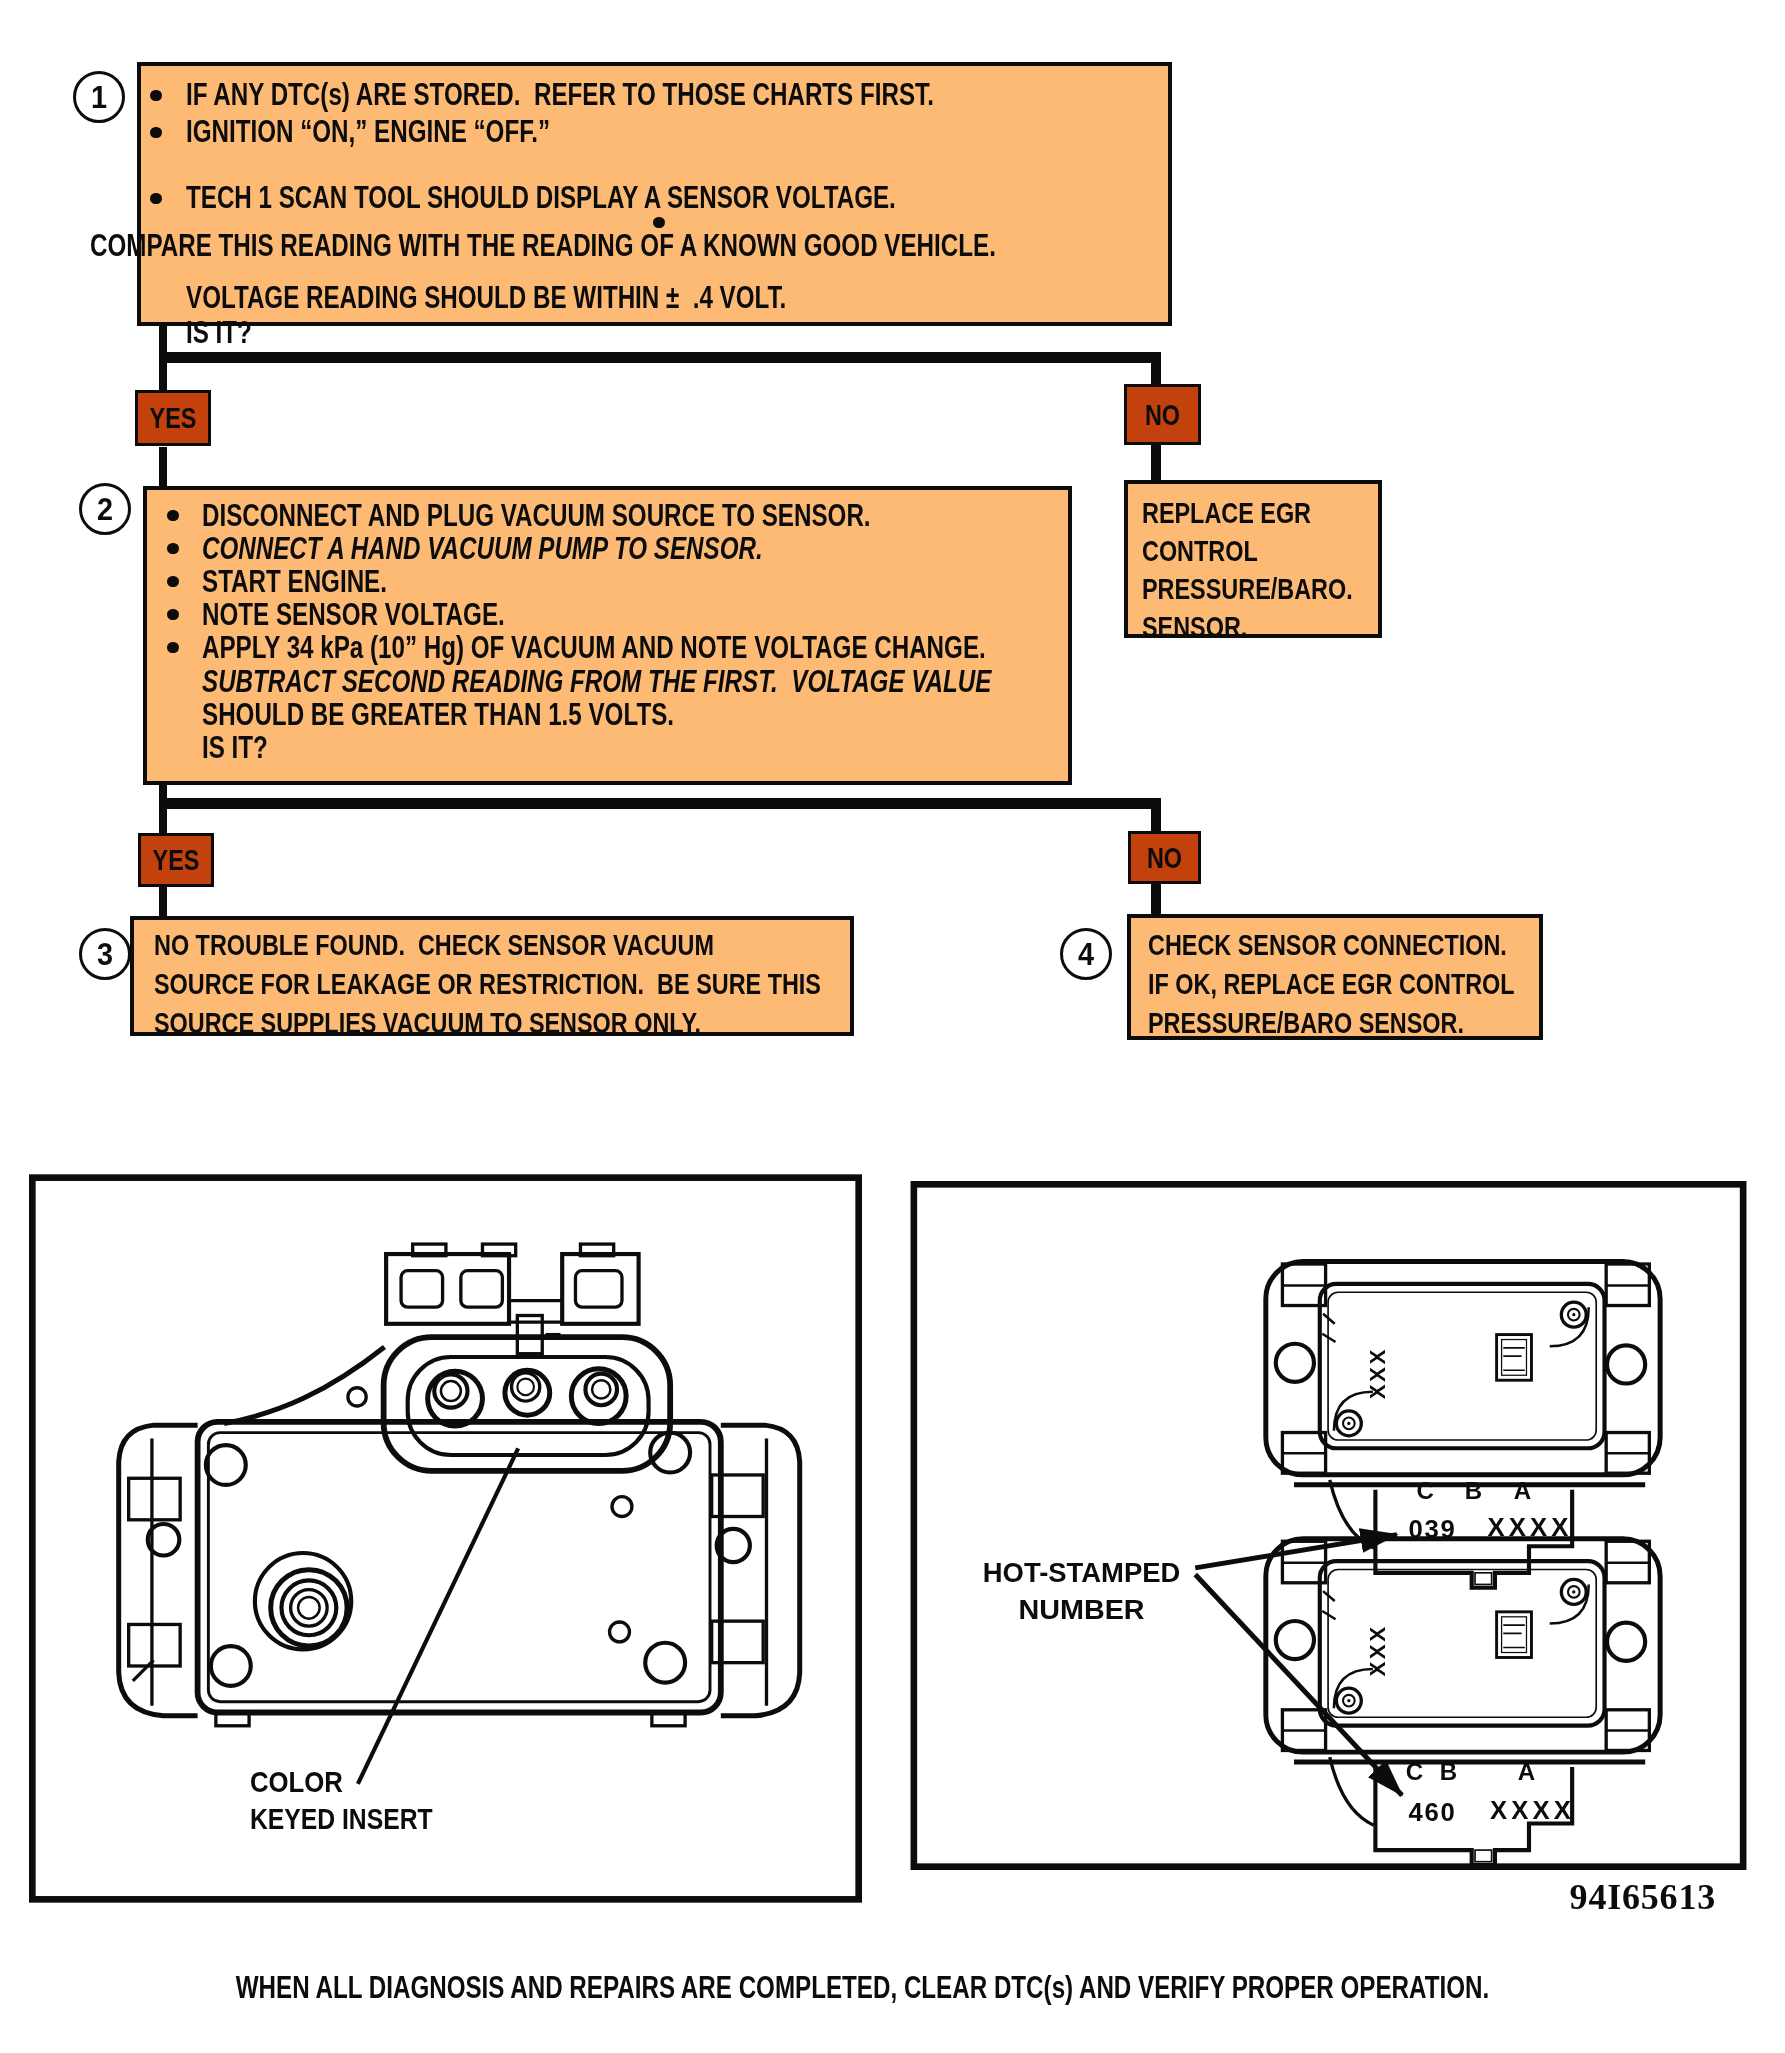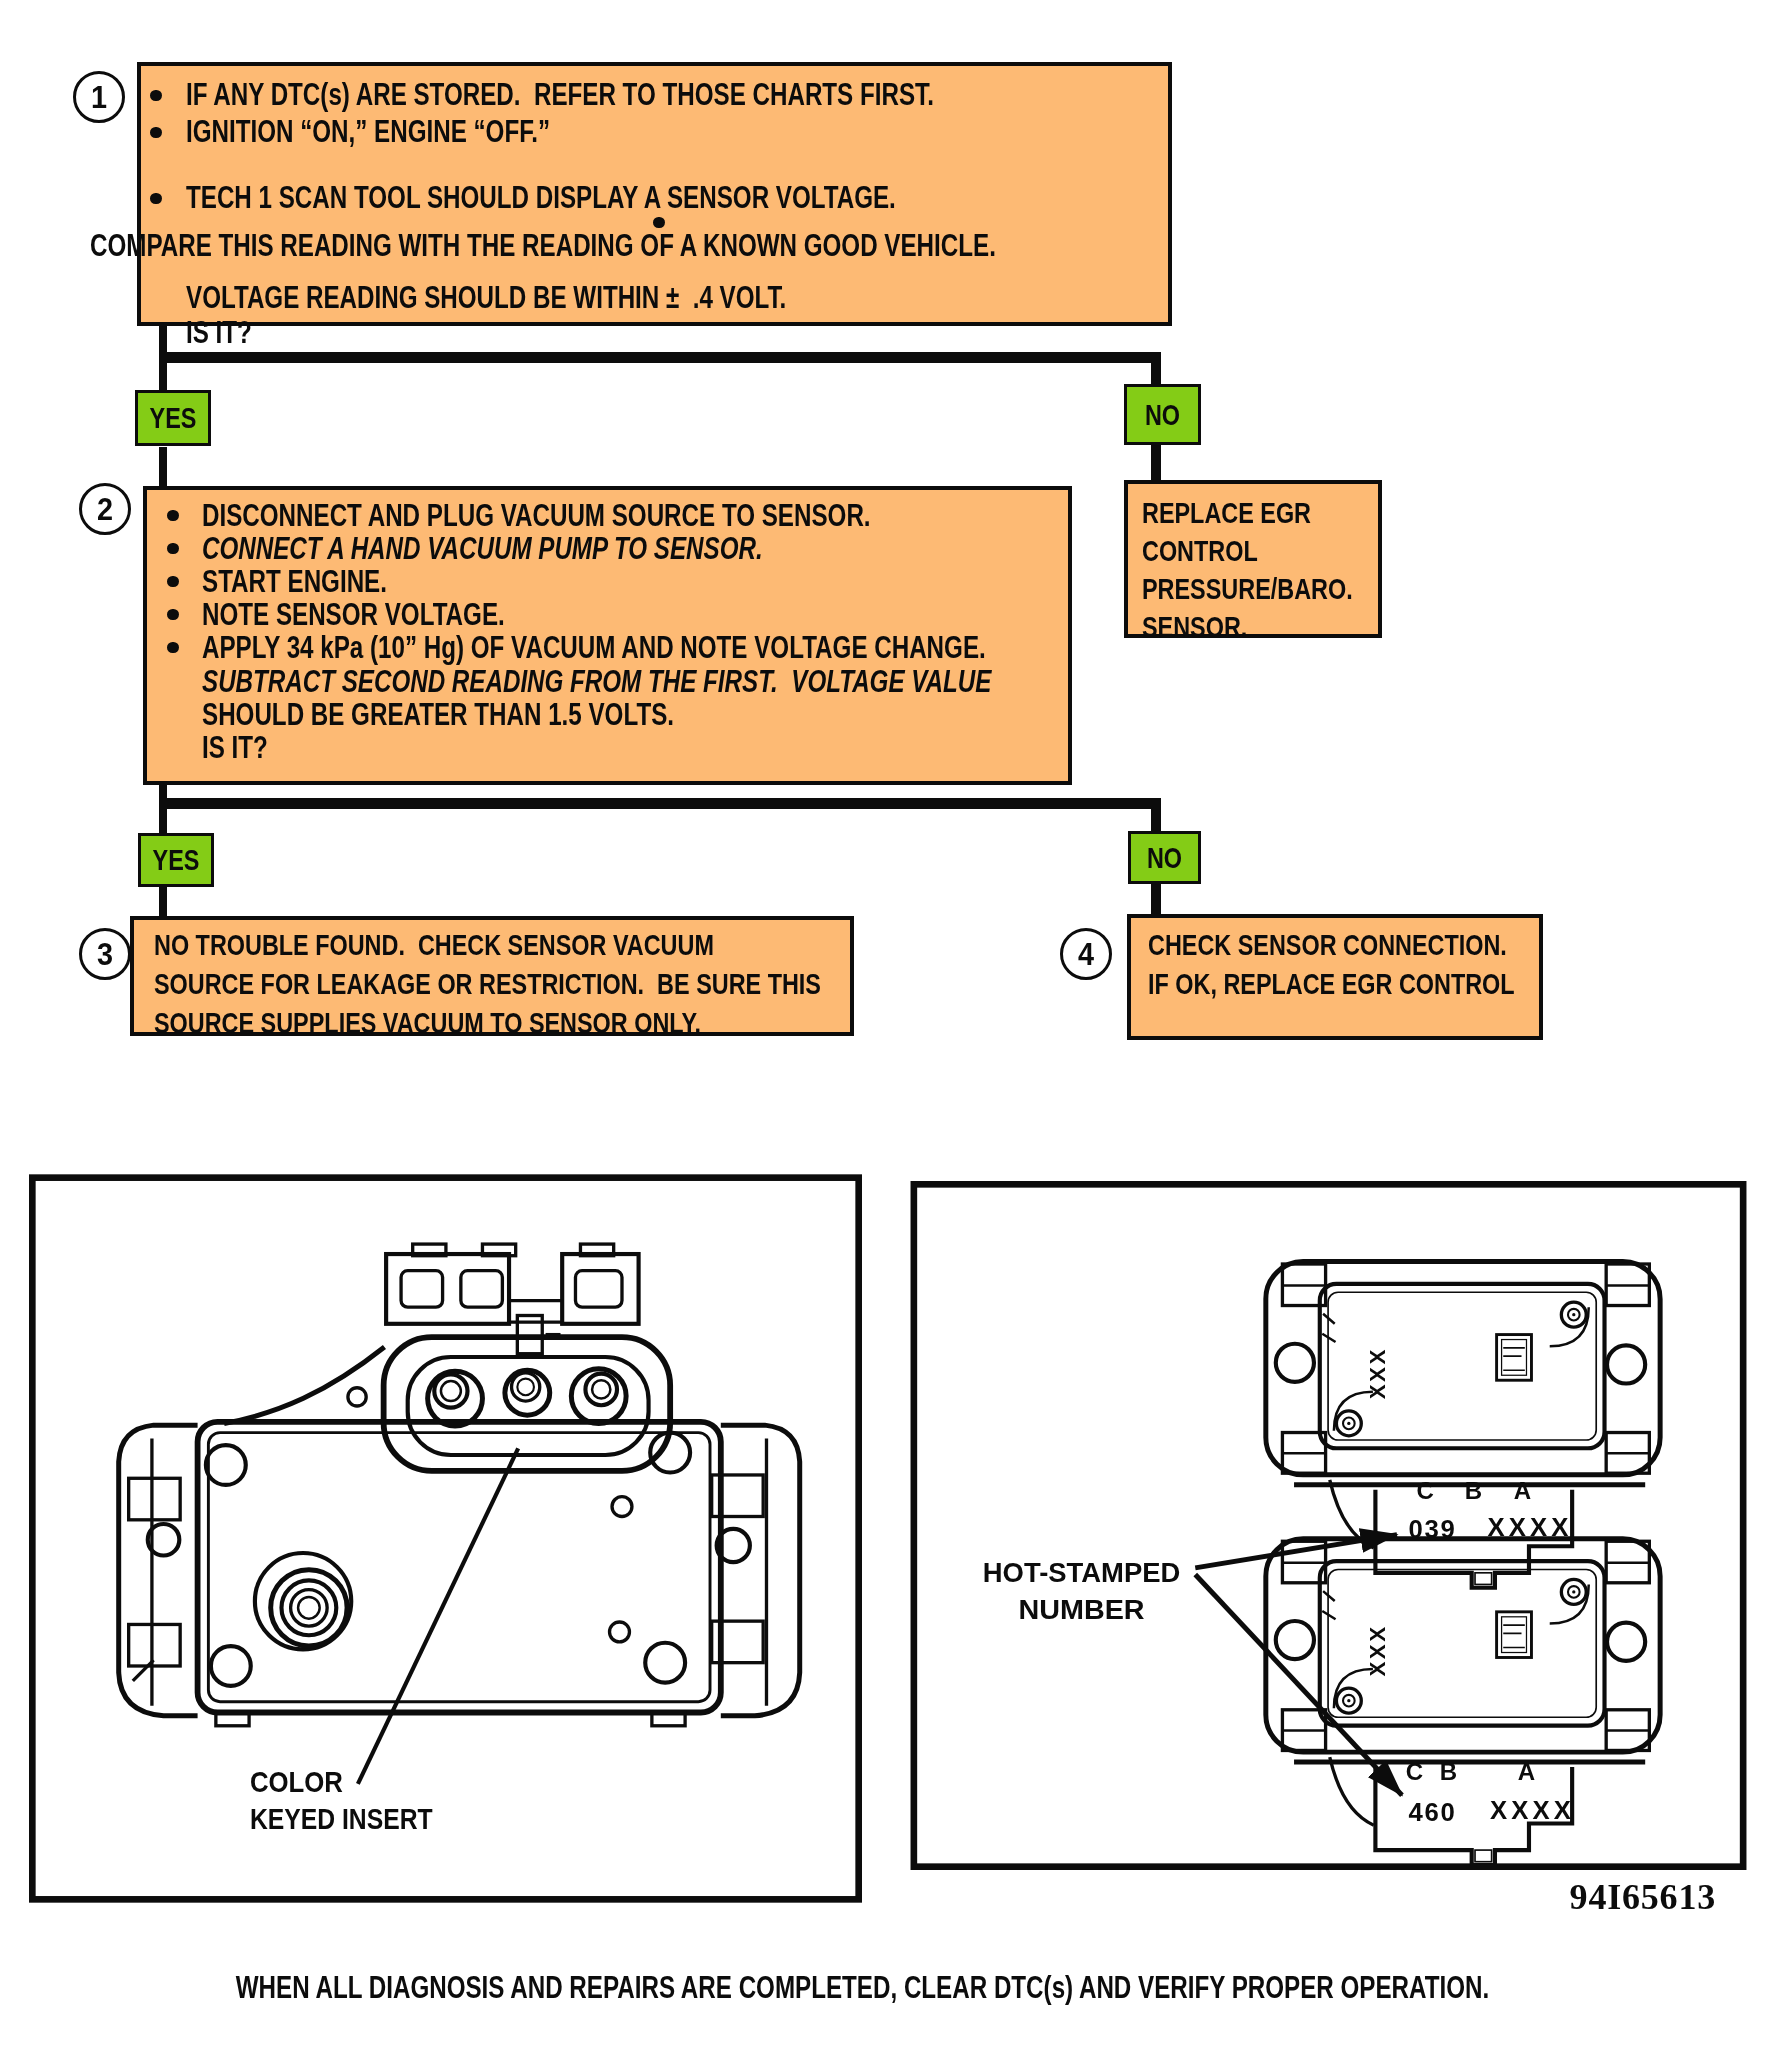--- a/index.html
+++ b/index.html
@@ -1,20 +1,20 @@
 <!DOCTYPE html>
 <html style="font-size:13.3px"><head>
 <meta charset="utf-8">
 <style>
   html,body{margin:0;padding:0;background:#e8e8e8;}
   #page{position:relative;width:1785px;height:2054px;background:#ffffff;overflow:hidden;
         font-family:"Liberation Sans",sans-serif;color:#0c0c0c;}
   .abs{position:absolute;}
   .box{position:absolute;border:4.2px solid #0c0c0c;background:#fdba74;box-sizing:border-box;}
-  .yn{position:absolute;border:3.3px solid #0c0c0c;background:#84cc16;box-sizing:border-box;
+  .yn{position:absolute;border:3.3px solid #0c0c0c;background:#c2410c;box-sizing:border-box;
       display:flex;align-items:center;justify-content:center;}
   .badge{position:absolute;width:52px;height:52px;border:3.3px solid #0c0c0c;border-radius:50%;
          background:#fff;display:flex;align-items:center;justify-content:center;box-sizing:border-box;}
   .badge .t{transform:scaleX(0.9);}
   .stub{position:absolute;background:#0c0c0c;}
   .t{display:inline-block;transform:scaleX(0.78);transform-origin:0 50%;white-space:pre;
      font-weight:700;font-size:31px;letter-spacing:0px;}
   .tc{transform-origin:50% 50%;}
   .brow{display:flex;align-items:center;}
   .dot{width:11.6px;height:11.6px;border-radius:50%;background:#0c0c0c;flex:none;}
@@ -145,20 +145,21 @@
     </div>
   </div>
 
   <div class="badge" style="left:1060px;top:928px;">
     <span class="t tc" style="font-size:32px">4</span>
   </div>
   <div class="box" style="left:1127px;top:914px;width:416px;height:126px;">
     <div style="padding:10px 0 0 16.6px;">
       <div style="height:39px;"><span class="t" style="font-size:30px">CHECK SENSOR CONNECTION.</span></div>
       <div style="height:39px;"><span class="t" style="font-size:30px">IF OK, REPLACE EGR CONTROL</span></div>
+      <div style="height:39px;"><span class="t" style="font-size:30px">PRESSURE/BARO SENSOR.</span></div>
     </div>
   </div>
 
   <svg class="abs" style="left:29px;top:1174px;" width="833" height="729" viewBox="0 0 1003 877">
     <rect class="ln" x="4" y="4" width="995" height="869" stroke-width="8"></rect>
 
     <g>
       <rect class="ln" x="430" y="96" width="148" height="84" stroke-width="5"></rect>
       <rect class="ln" x="462" y="84" width="40" height="14" stroke-width="4"></rect>
       <rect class="ln" x="546" y="84" width="40" height="14" stroke-width="4"></rect>

